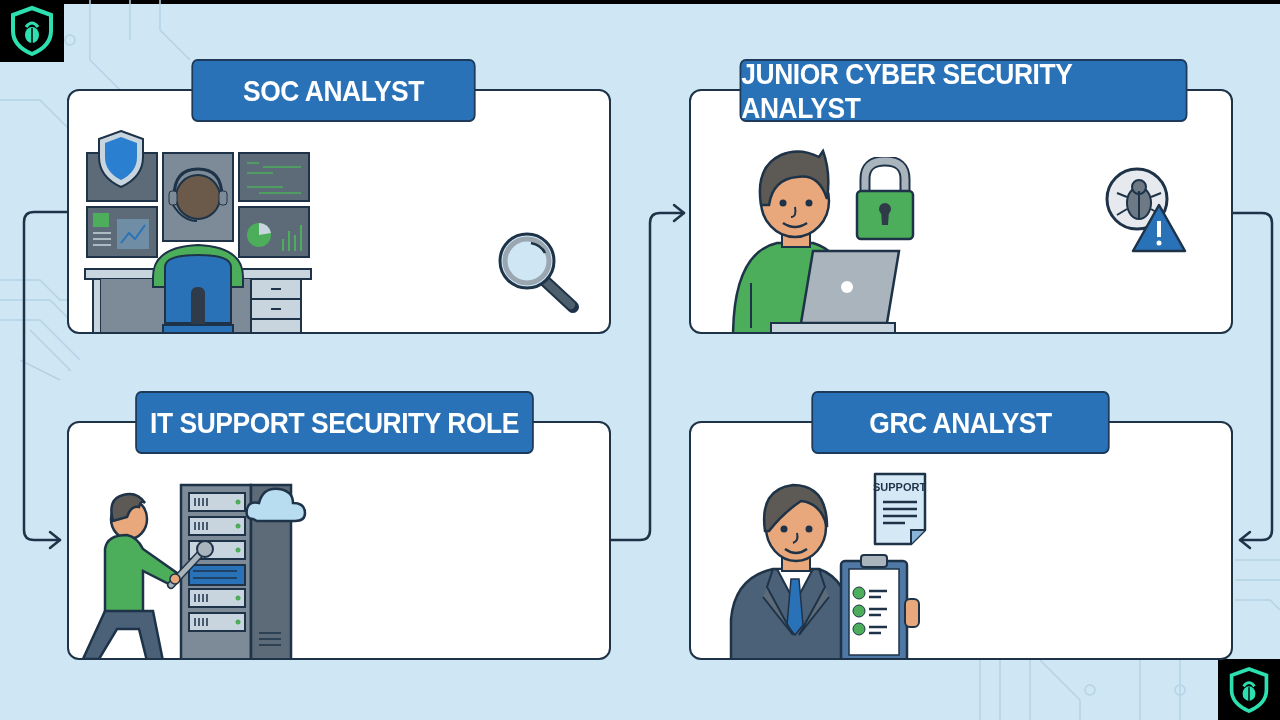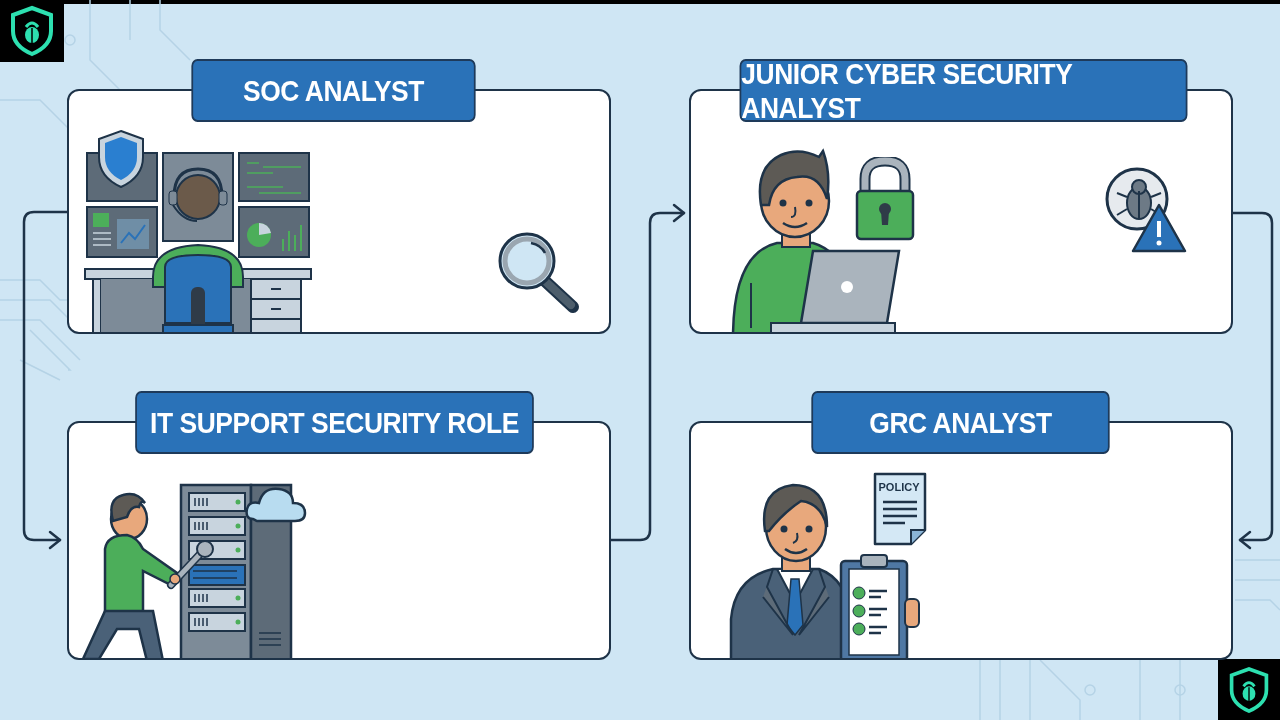--- a/index.html
+++ b/index.html
@@ -298,16 +298,16 @@
     <svg width="56" height="74" viewBox="0 0 56 74" style="position:absolute;left:0;top:0;">
       <path d="M2 2 H52 V58 L38 72 H2 Z" fill="#d4e8f5" stroke="#1e3348" stroke-width="2.5" stroke-linejoin="round"></path>
       <path d="M38 72 V58 H52" fill="#8ab4d6" stroke="#1e3348" stroke-width="2"></path>
       <g stroke="#1e3348" stroke-width="2.5">
           <line x1="10" y1="30" x2="44" y2="30"></line>
           <line x1="10" y1="37" x2="44" y2="37"></line>
           <line x1="10" y1="44" x2="44" y2="44"></line>
           <line x1="10" y1="51" x2="32" y2="51"></line>
         </g>
     </svg>
-    <span style="position:absolute;left:0;top:9px;width:52px;text-align:center;font-size:11px;font-weight:bold;color:#1e3348;font-family:'Liberation Sans',sans-serif;">POLICY</span>
+    <span style="position:absolute;left:0;top:9px;width:52px;text-align:center;font-size:11px;font-weight:bold;color:#1e3348;font-family:'Liberation Sans',sans-serif;">SUPPORT</span>
   </div>
 </div>
 <div class="label" style="left:791px;top:391px;width:339px;height:63px;">GRC ANALYST</div>
 
 </body></html>

